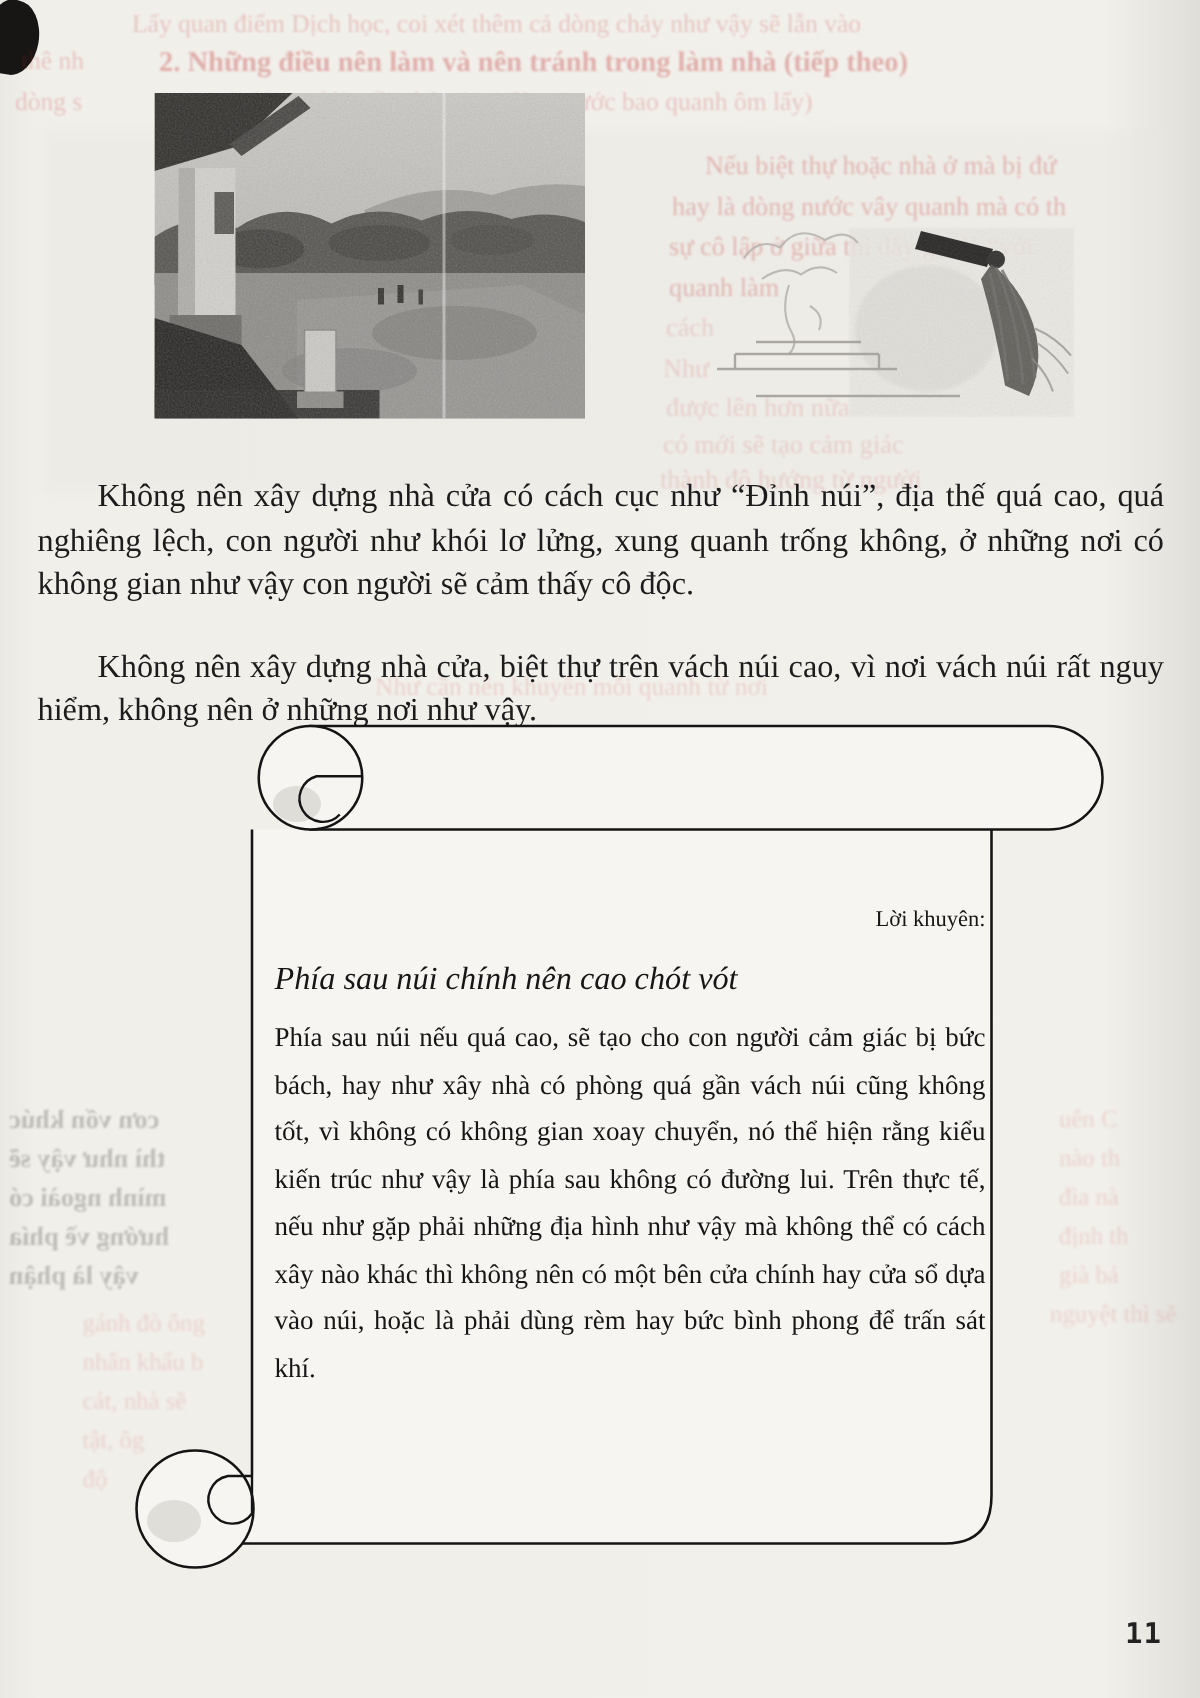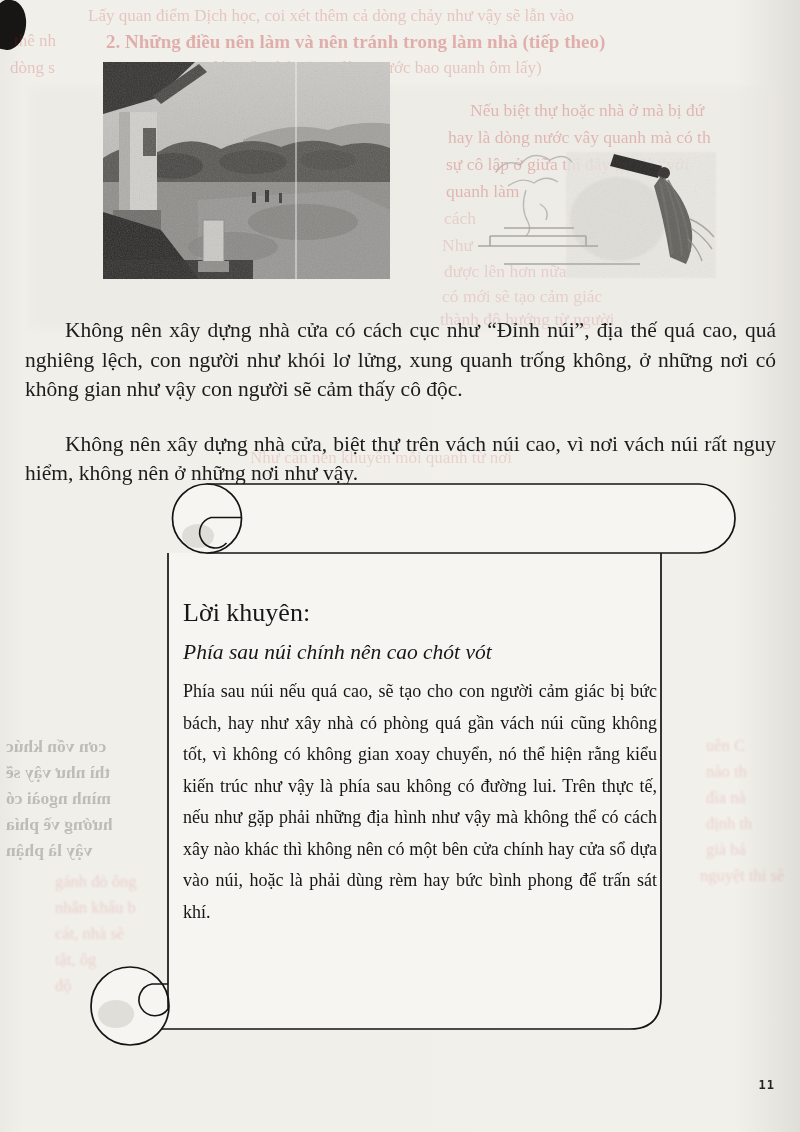--- a/index.html
+++ b/index.html
@@ -19,25 +19,25 @@
   .g-low{font-size:16.5px;opacity:.15;filter:blur(1px);}
   
   .photo-left{left:103px;top:62px;width:287px;height:217px;filter:blur(.4px) contrast(.96);}
   .figure-right{left:468px;top:124px;width:252px;height:182px;}
   
   .bodytext{left:25px;top:316px;width:751px;color:#1c1c1c;font-size:21.5px;line-height:29.5px;text-align:justify;}
   .bodytext p{margin:0 0 25px 0;text-indent:40px;}
   
   .scroll-svg{left:60px;top:470px;width:710px;height:610px;}
   .scroll-text{left:183px;top:598px;width:474px;color:#161616;}
-  .scroll-heading{text-align:left;font-size:26px;line-height:30px;margin:0 0 9px 0;}
+  .scroll-heading{text-align:right;font-size:15px;line-height:30px;margin:0 0 9px 0;}
   .scroll-subtitle{font-style:italic;font-size:21.5px;line-height:30px;margin:0 0 9px 0;}
   .scroll-body{font-size:18px;line-height:31.5px;text-align:justify;margin:0;}
   
-  .page-number{right:25px;top:1078px;font-family:"DejaVu Sans Mono",monospace;font-size:12px;font-weight:700;color:#222;letter-spacing:1px;}
+  .page-number{right:25px;top:1078px;font-family:"DejaVu Sans Mono",monospace;font-size:19px;font-weight:700;color:#222;letter-spacing:1px;}
 </style>
 </head>
 <body>
 
 <div class="abs bleed-band"></div>
 
 <div class="abs corner-blot"></div>
 
 <div>
   <span class="ghost g-top" style="left:88px;top:6px">Lấy quan điểm Dịch học, coi xét thêm cả dòng chảy như vậy sẽ lẫn vào</span>

